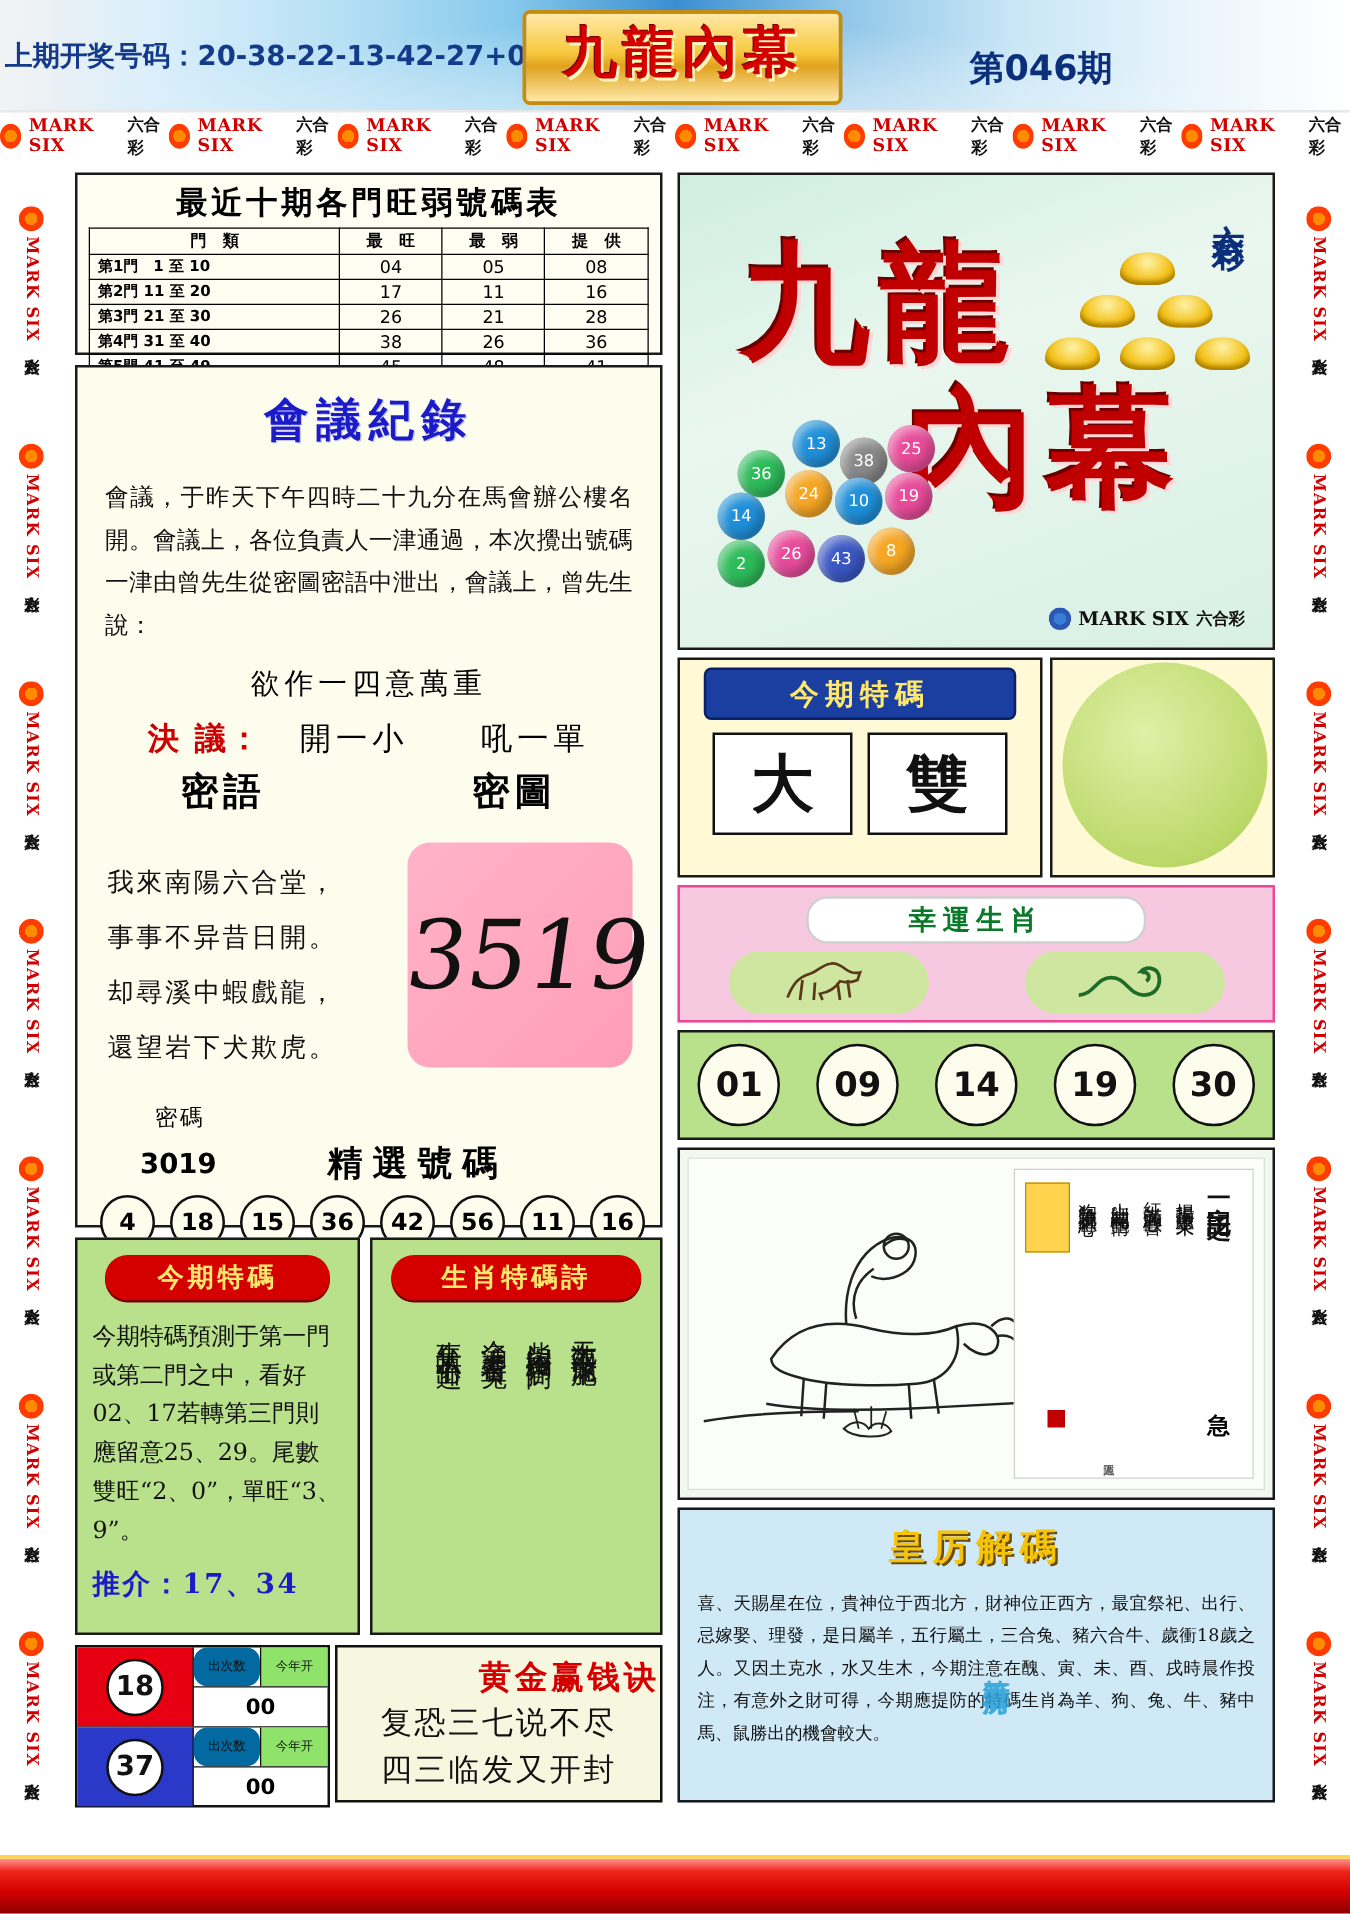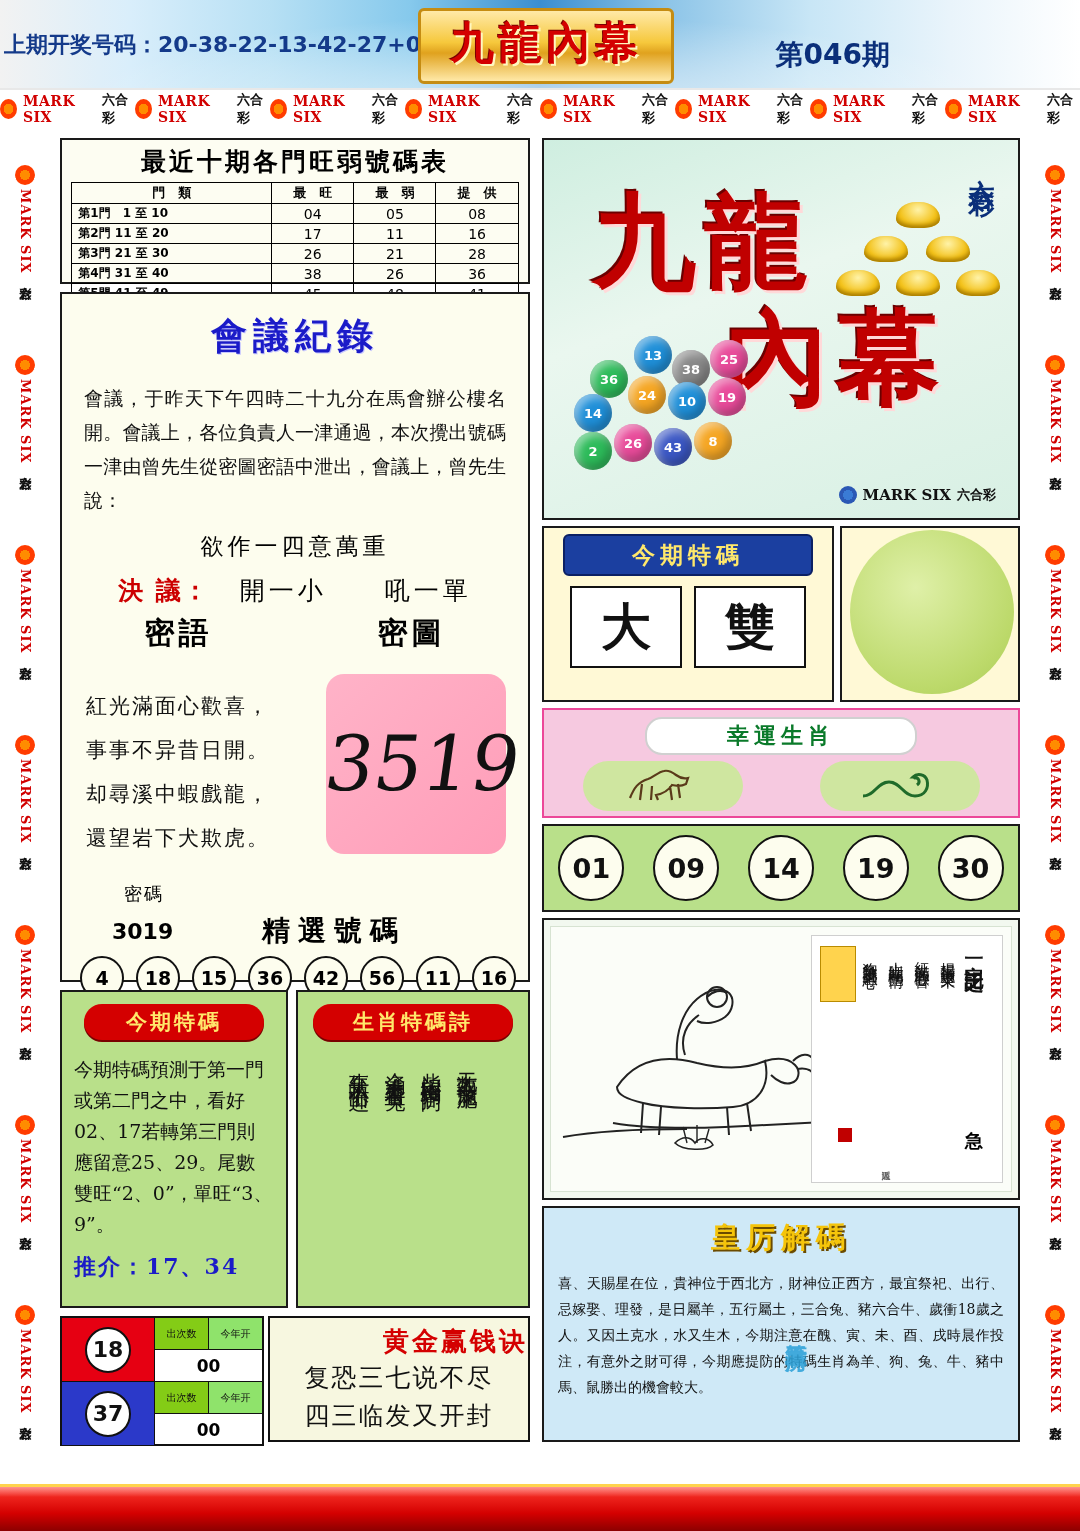--- a/index.html
+++ b/index.html
@@ -181,21 +181,21 @@
   .plate-num{width:92px;display:flex;align-items:center;justify-content:center;border-right:1px solid #111;}
   .plate-num.red{background:#e60012;}
   .plate-num.blue{background:#2b39c9;}
   .ball{
     width:42px;height:42px;border-radius:50%;background:#fff;border:2px solid #111;
     display:flex;align-items:center;justify-content:center;font-size:22px;font-weight:bold;color:#111;
   }
   .plate-cells{flex:1;display:flex;flex-direction:column;}
   .pc-top{flex:1;display:flex;font-size:10px;}
   .pc-bot{flex:1;display:flex;align-items:center;justify-content:center;font-size:17px;font-weight:bold;border-top:1px solid #111;}
-  .pc-top .c1{flex:1;background:#84cc16;display:flex;align-items:center;justify-content:center;color:#111;text-align:center;line-height:10px;}
+  .pc-top .c1{flex:1;background:#0369a1;display:flex;align-items:center;justify-content:center;color:#111;text-align:center;line-height:10px;border-radius:11px;}
   .pc-top .c2{flex:1;background:#8fe36b;display:flex;align-items:center;justify-content:center;color:#111;text-align:center;line-height:10px;border-left:1px solid #111;}
 
   
   .golden{left:218px;top:1186px;width:262px;height:126px;background:#f7f7e0;border:2px solid #111;}
   .golden .gtitle{
     text-align:right;margin-top:6px;color:#d40000;font-size:26px;font-weight:bold;
     font-family:"DejaVu Serif","Liberation Serif",serif;letter-spacing:3px;
   }
   .golden .gline{
     text-align:center;font-family:"DejaVu Serif","Liberation Serif",serif;
@@ -213,21 +213,21 @@
     font-size:104px;font-weight:bold;color:#c00000;letter-spacing:8px;
     text-shadow:3px 3px 0 #ffd9d9,-2px -2px 0 #6b0000;
   }
   .hero .big2{
     position:absolute;left:180px;top:150px;font-family:"DejaVu Serif","Liberation Serif",serif;
     font-size:104px;font-weight:bold;color:#c00000;letter-spacing:8px;
     text-shadow:3px 3px 0 #ffd9d9,-2px -2px 0 #6b0000;
   }
   .ingot{position:absolute;width:44px;height:26px;background:radial-gradient(ellipse at 50% 30%,#fff3a8,#f3c21a 60%,#c99a06);border-radius:50% 50% 40% 40%/70% 70% 40% 40%;box-shadow:inset 0 -3px 4px #a87c00;}
   .balls{position:absolute;left:24px;top:196px;width:200px;height:150px;}
-  .b{position:absolute;width:38px;height:38px;border-radius:50%;display:flex;align-items:center;justify-content:center;font-size:13px;font-weight:bold;color:#fff;box-shadow:inset -4px -5px 8px rgba(0,0,0,.25), inset 4px 4px 8px rgba(255,255,255,.5);}
+  .b{position:absolute;width:38px;height:38px;border-radius:50%;display:flex;align-items:center;justify-content:center;font-size:13px;font-weight:normal;color:#fff;box-shadow:inset -4px -5px 8px rgba(0,0,0,.25), inset 4px 4px 8px rgba(255,255,255,.5);}
   .hero .ms-foot{position:absolute;right:22px;bottom:14px;display:flex;align-items:center;gap:6px;}
   .hero .ms-foot .ms{font-family:"DejaVu Serif","Liberation Serif",serif;font-weight:bold;font-size:15px;color:#111;}
   .hero .ms-foot .cn{font-size:13px;font-weight:bold;color:#111;}
   .hero .ms-foot .fl{
     width:18px;height:18px;border-radius:50%;
     background:radial-gradient(circle at 50% 50%, #3a7bd5 0 5px, transparent 5px),
                radial-gradient(circle at 50% 14%, #2b58b5 0 5px, transparent 5px),
                radial-gradient(circle at 86% 40%, #2b58b5 0 5px, transparent 5px),
                radial-gradient(circle at 72% 86%, #2b58b5 0 5px, transparent 5px),
                radial-gradient(circle at 28% 86%, #2b58b5 0 5px, transparent 5px),
@@ -485,21 +485,21 @@
       <div class="res-row">
         <span class="res-label">決 議：</span>
         <span class="res-val">開一小　　吼一單</span>
       </div>
       <div class="sub-row">
         <span>密語</span>
         <span>密圖</span>
       </div>
 
       <div class="poem">
-        <div>紅光滿面心歡喜，</div>
+        <div>我來南陽六合堂，</div>
         <div>事事不异昔日開。</div>
         <div>却尋溪中蝦戲龍，</div>
         <div>還望岩下犬欺虎。</div>
       </div>
 
       <div class="code3519">
         <span>3519</span>
       </div>
 
       <div class="mima">密碼</div>

